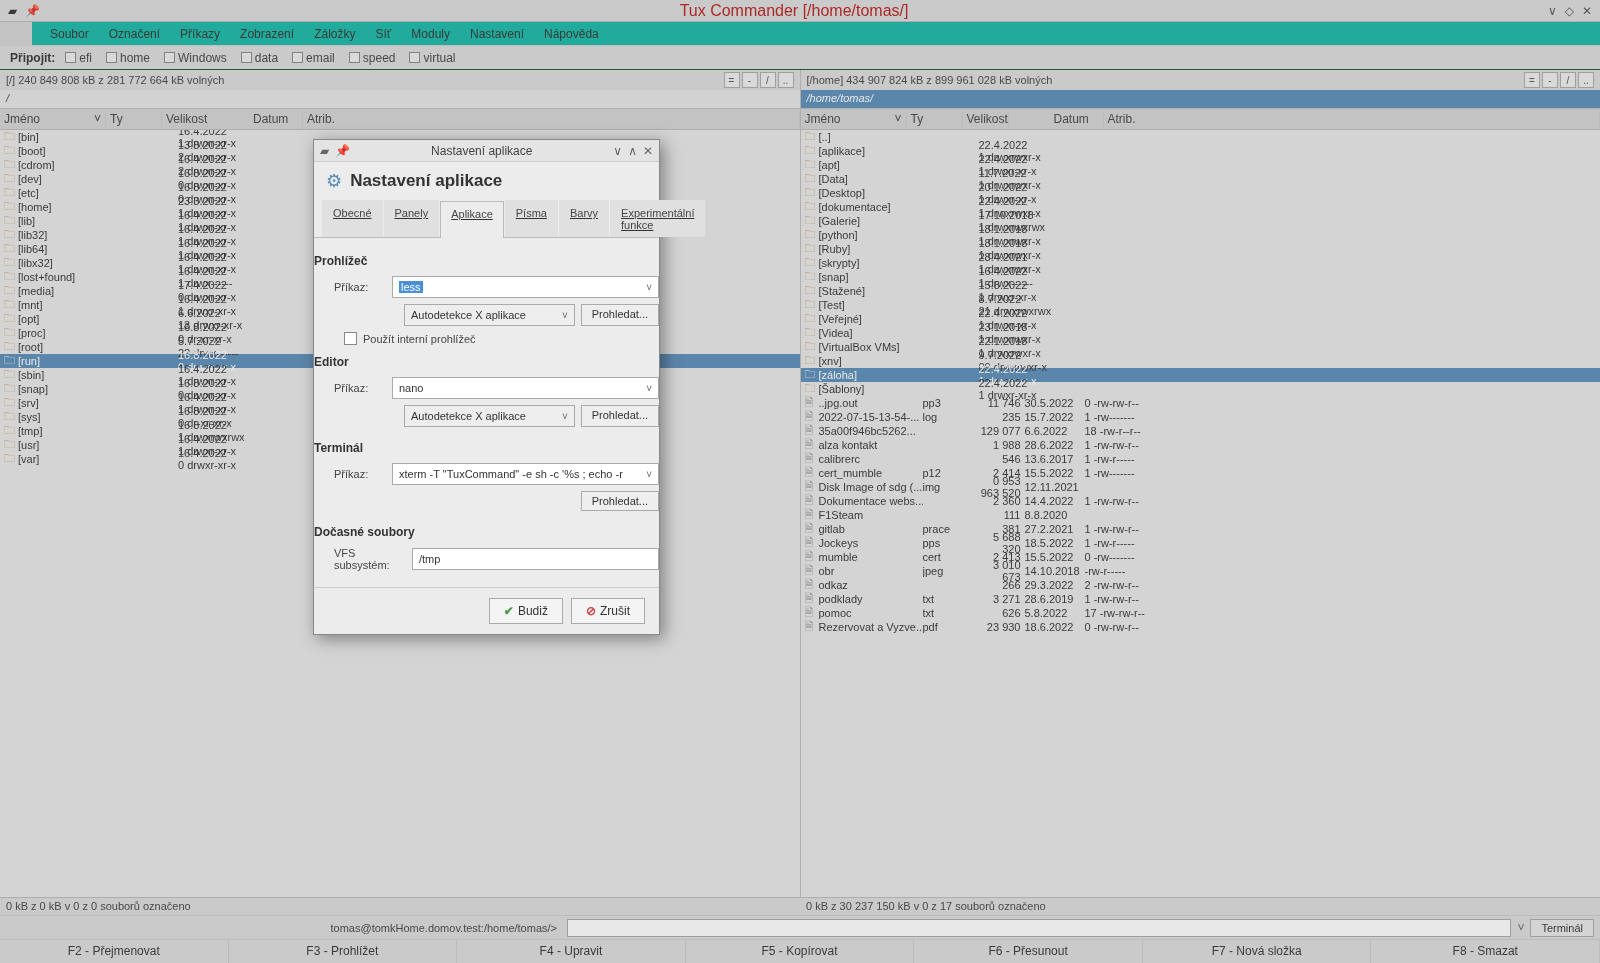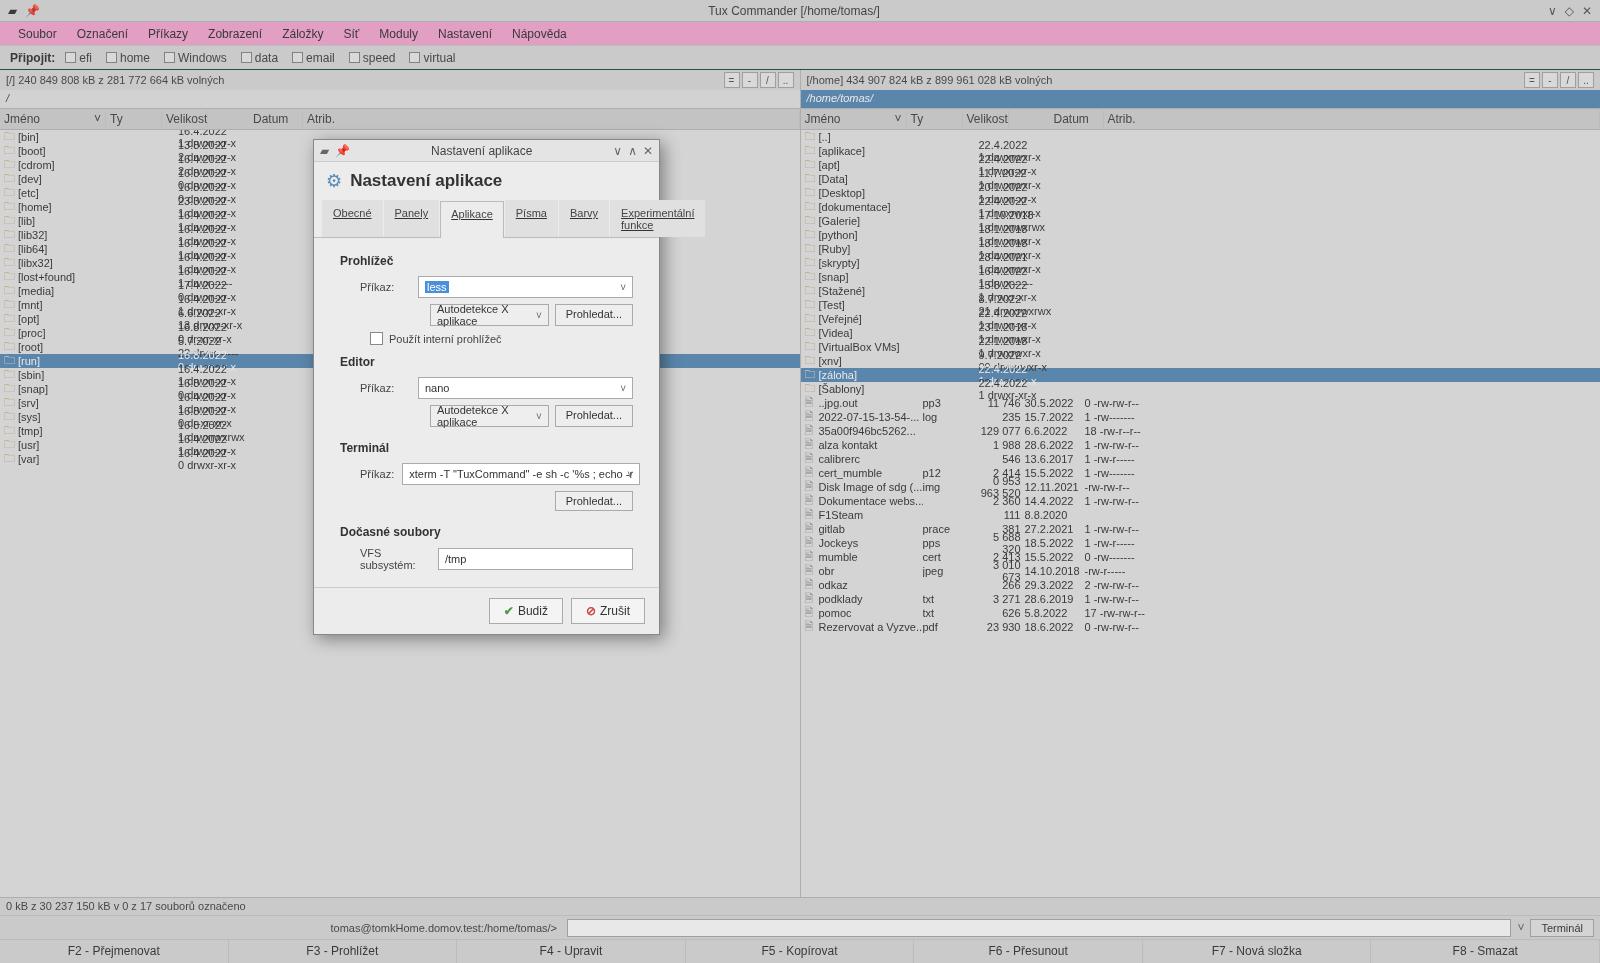--- a/index.html
+++ b/index.html
@@ -2,25 +2,25 @@
 <html><head>
 <meta charset="utf-8">
 <style>
 * { box-sizing: border-box; margin: 0; padding: 0; font-family: "Segoe UI", Arial, sans-serif; }
 body { background: #d4d4d4; width: 1600px; height: 963px; overflow: hidden; position: relative; font-size: 12px; color: #333; }
 .dim-overlay { position: absolute; inset: 0; background: rgba(100,100,100,0.15); pointer-events:none; z-index:5; }
 
 
 .titlebar { height: 22px; background: #dcdcdc; display: flex; align-items: center; padding: 0 8px; border-bottom: 1px solid #bbb; }
 .titlebar .icons-left { display: flex; gap: 8px; }
-.titlebar .title { flex: 1; text-align: center; font-size: 12px; color: #404040; }
+.titlebar .title { flex: 1; text-align: center; font-size: 16px; color: #b91c1c; }
 .titlebar .win-controls { display: flex; gap: 8px; color: #555; }
 
 
-.menubar { height: 24px; background: #f9a8d4; display: flex; align-items: center; padding: 0 10px; gap: 4px; border-bottom: 1px solid #ccc; }
+.menubar { height: 24px; background: #14b8a6; display: flex; align-items: center; padding: 0 10px; gap: 4px; border-bottom: 1px solid #ccc; margin-left: 32px; }
 .menubar span { padding: 2px 8px; color: #333; }
 
 
 .connectbar { height: 24px; background: #dcdcdc; display: flex; align-items: center; padding: 0 10px; gap: 6px; border-bottom: 1px solid #14532d; }
 .connectbar .lbl { font-weight: bold; margin-right: 4px; }
 .connectbar .item { display: flex; align-items: center; gap: 3px; color: #444; }
 .connectbar .item .box { width:11px; height:11px; border:1px solid #888; background:#eee; display:inline-block;}
 
 
 .main { display: flex; height: calc(963px - 22px - 24px - 24px - 18px - 24px - 24px); }
@@ -70,21 +70,21 @@
 .dialog-title { height:22px; background:#e4e4e4; display:flex; align-items:center; padding:0 6px; border-bottom:1px solid #ccc;}
 .dialog-title .dicons { display:flex; gap:6px; color:#666;}
 .dialog-title .dtitle { flex:1; text-align:center; font-size:12px; color:#444;}
 .dialog-title .dwin { display:flex; gap:6px; color:#666;}
 .dialog-head { display:flex; align-items:center; gap:8px; padding:8px 12px;}
 .dialog-head .gear { font-size:18px; color:#5a8cb8;}
 .dialog-head .htxt { font-size:17px; font-weight:bold; color:#333;}
 .dialog-tabs { display:flex; padding:0 8px; border-bottom:1px solid #bbb;text-decoration:underline;}
 .dialog-tabs .tab { padding:6px 10px; font-size:11px; color:#444; border:1px solid transparent; border-bottom:none; background:#e0e0e0; margin-right:1px;}
 .dialog-tabs .tab.active { background:#ececec; border-color:#bbb; position:relative; top:1px;}
-.dialog-body { padding:10px 26px;}
+.dialog-body { padding:10px 0;}
 .section-title { font-weight:bold; font-size:12px; color:#333; margin:6px 0 8px;}
 .form-row { display:flex; align-items:center; gap:8px; margin-bottom:6px;}
 .form-row .flabel { width:70px; font-size:11px; color:#444; text-align:left; padding-left:20px;}
 .form-row .combo { flex:1; height:22px; border:1px solid #aaa; background:#fff; display:flex; align-items:center; padding:0 6px; font-size:11px; position:relative;}
 .form-row .combo .arrow { position:absolute; right:6px; color:#666; font-size:10px;}
 .form-row2 { display:flex; gap:6px; margin-left:90px; margin-bottom:6px;}
 .form-row2 .sel { flex:1; height:22px; border:1px solid #aaa; background:#eee; display:flex; align-items:center; padding:0 6px; font-size:11px; position:relative;}
 .form-row2 .sel .arrow { position:absolute; right:6px; color:#666; font-size:10px;}
 .form-row2 .btn { padding:3px 10px; border:1px solid #aaa; background:#eee; font-size:11px;}
 .check-row { display:flex; align-items:center; gap:6px; margin-left:30px; margin-bottom:10px; font-size:11px; color:#444;}
@@ -573,21 +573,20 @@
           <span class="c-size">2 414</span>
           <span class="c-date"> 15.5.2022</span>
           <span class="c-attr"> 1 -rw-------</span>
         </div>
         <div class="row">
           <span class="ico file-ico">🗎</span>
           <span class="c-name">Disk Image of sdg (...</span>
           <span class="c-type">img</span>
           <span class="c-size">0 953 963 520</span>
           <span class="c-date"> 12.11.2021</span>
-          <span class="c-attr"> -rw-rw-r--</span>
         </div>
         <div class="row">
           <span class="ico file-ico">🗎</span>
           <span class="c-name">Dokumentace webs...</span>
           <span class="c-type"></span>
           <span class="c-size">2 360</span>
           <span class="c-date"> 14.4.2022</span>
           <span class="c-attr"> 1 -rw-rw-r--</span>
         </div>
         <div class="row">
@@ -659,20 +658,21 @@
           <span class="c-type">pdf</span>
           <span class="c-size">23 930</span>
           <span class="c-date"> 18.6.2022</span>
           <span class="c-attr"> 0 -rw-rw-r--</span>
         </div>
       </div>
   </div>
 </div>
 
 <div class="statusbar">
+  <div class="half">0 kB z 0 kB v 0 z 0 souborů označeno</div>
   <div class="half">0 kB z 30 237 150 kB v 0 z 17 souborů označeno</div>
 </div>
 
 <div class="cmdline">
   <span class="prompt">tomas@tomkHome.domov.test:/home/tomas/&gt;</span>
   <div class="input"></div>
   <span style="color:#666;">˅</span>
   <div class="term">Terminál</div>
 </div>
 

